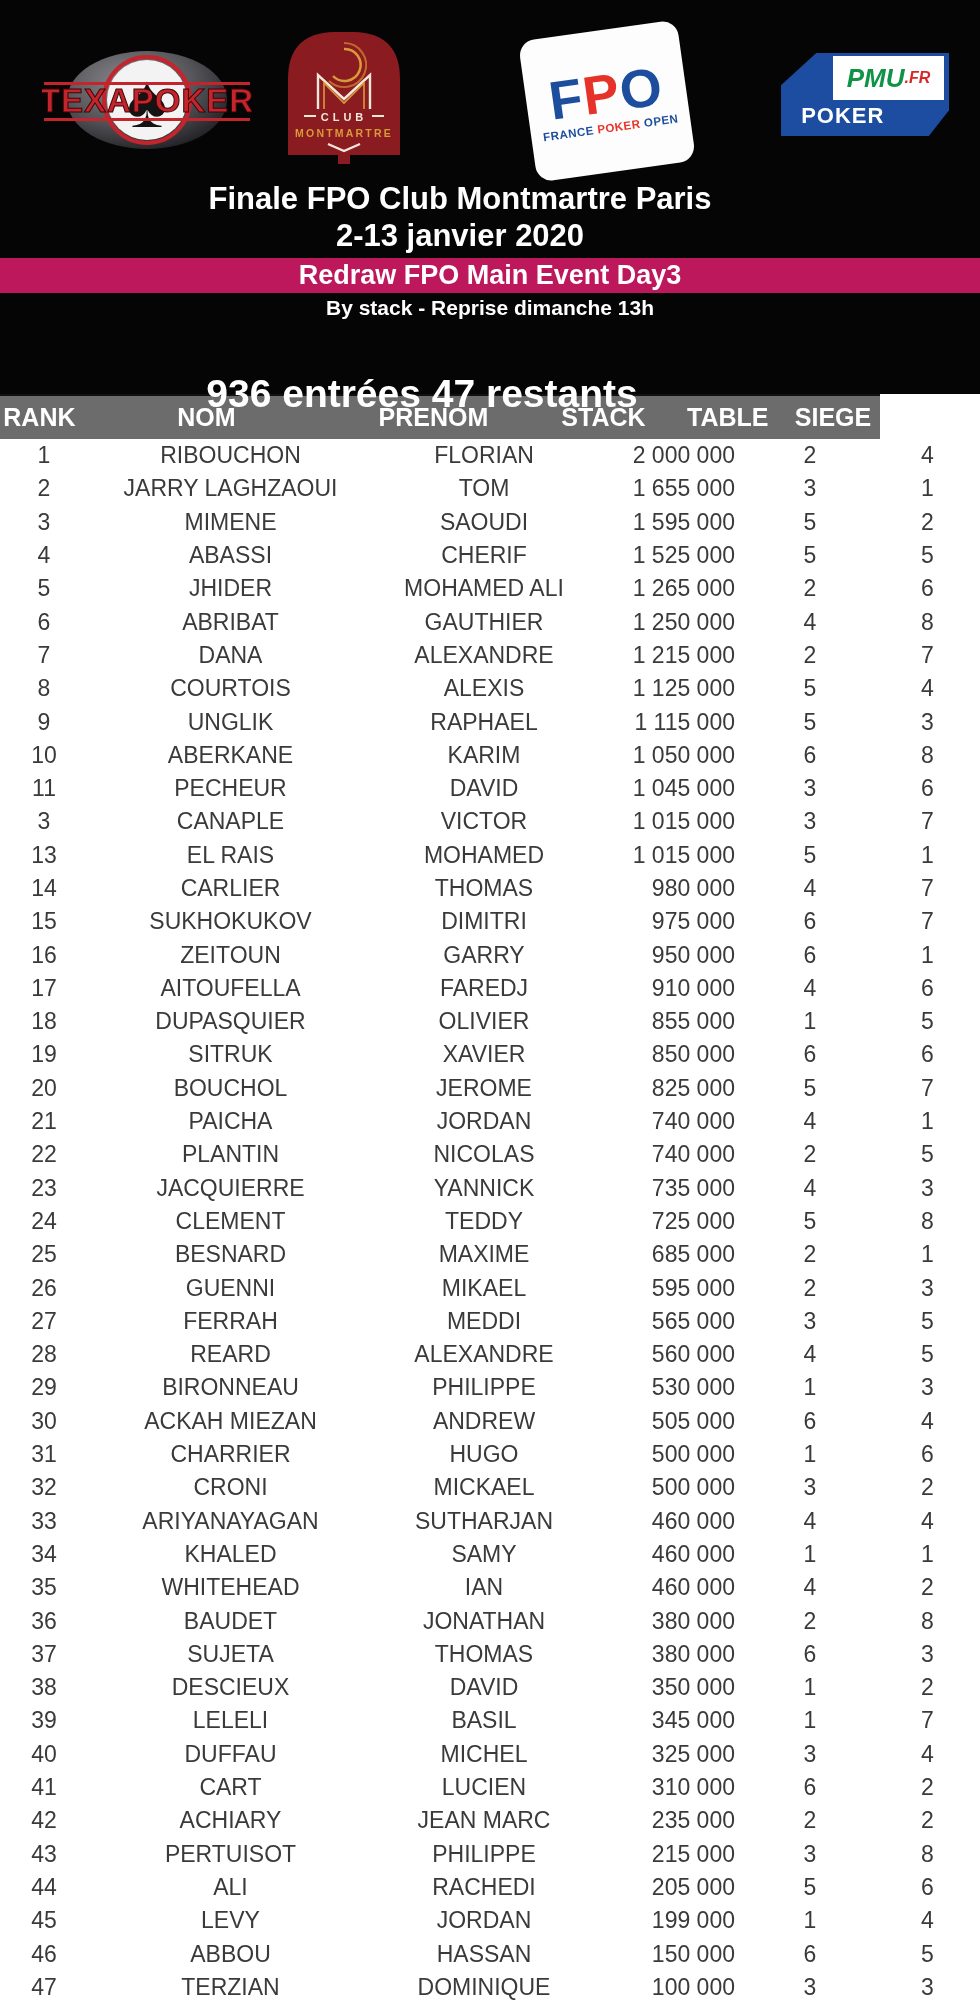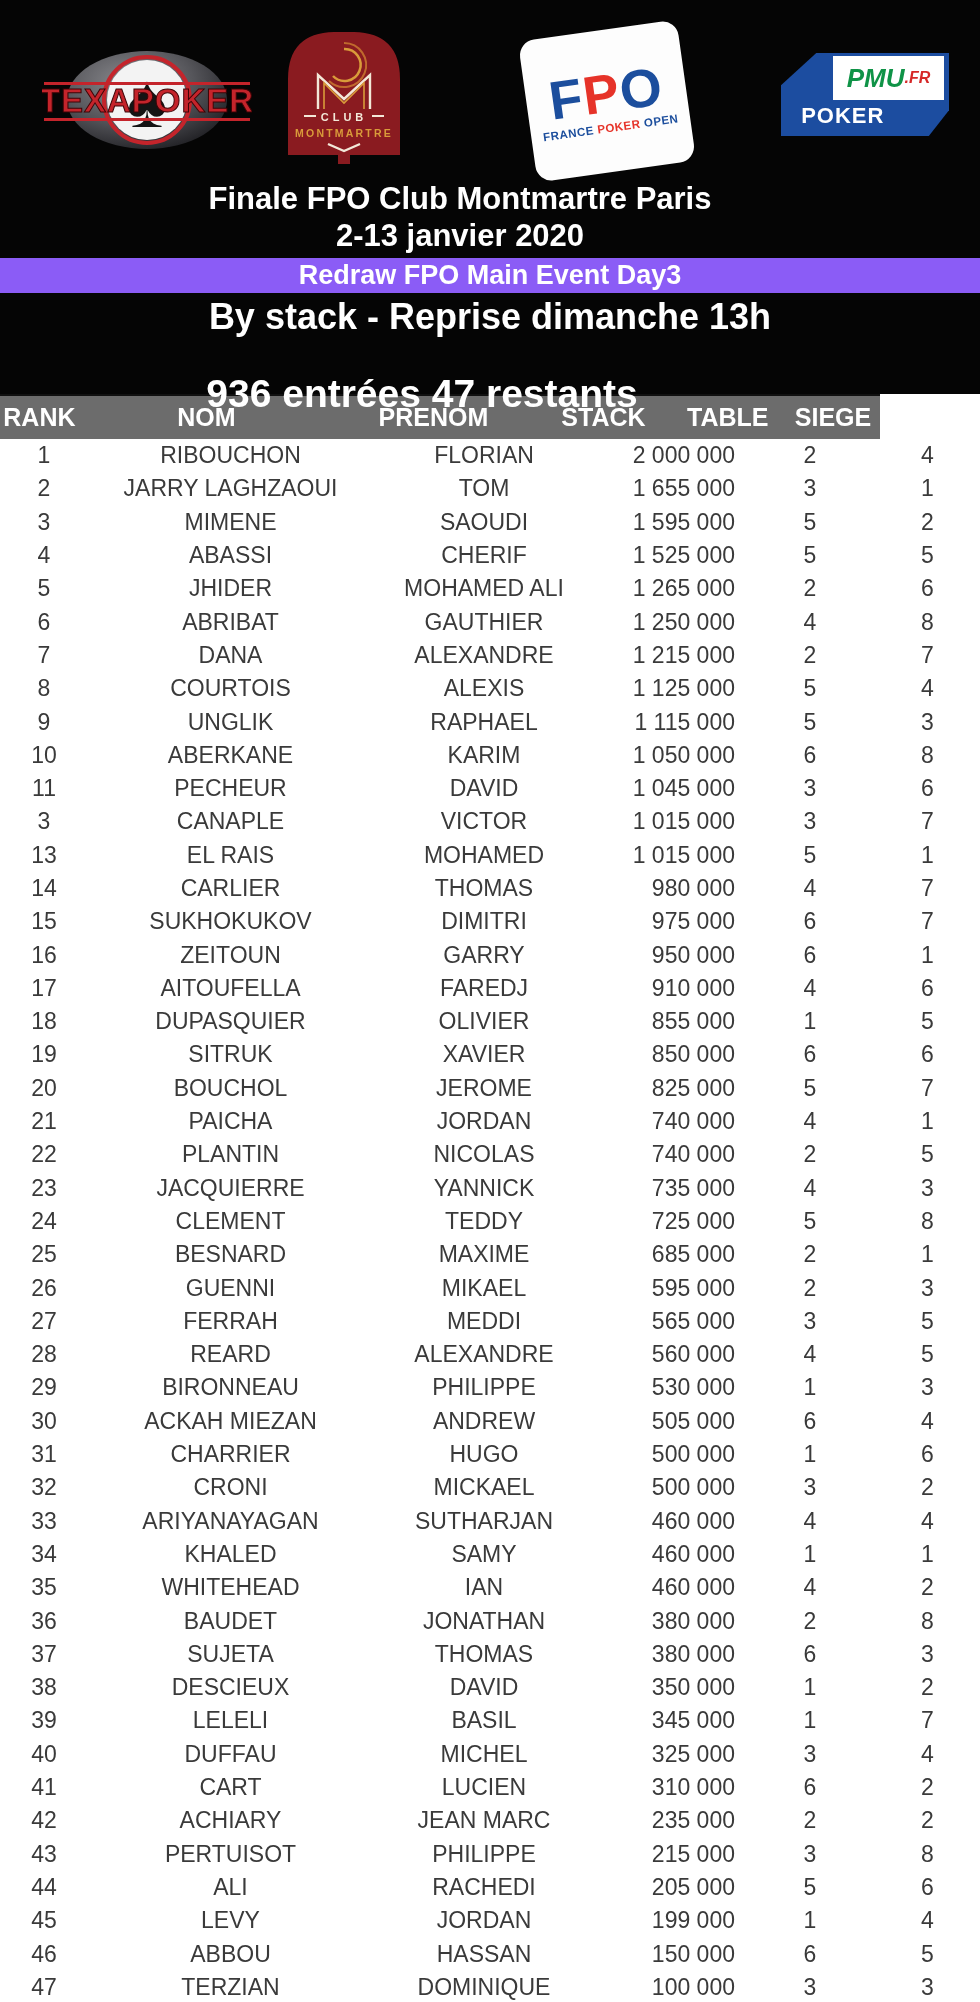--- a/index.html
+++ b/index.html
@@ -30,24 +30,24 @@
   .pmu-white{position:absolute;left:31%;top:4%;width:66%;height:53%;background:#fff;
              display:flex;align-items:center;justify-content:center;}
   .pmu-brand{color:#0f9347;font-style:italic;font-weight:900;font-size:26px;line-height:1;}
   .pmu-fr{color:#d62828;font-style:italic;font-weight:900;font-size:16px;}
   .pmu-poker{position:absolute;left:12%;top:60%;color:#fff;font-weight:700;font-size:22px;letter-spacing:1px;}
 
   .title-line{left:0;width:920px;text-align:center;color:#fff;font-weight:700;}
   .title1{top:181px;font-size:31px;}
   .title2{top:218px;font-size:31px;}
 
-  .green-banner{left:0;top:258px;width:980px;height:35px;background:#8b5cf6;
+  .green-banner{left:0;top:258px;width:980px;height:35px;background:#be185d;
                 display:flex;align-items:center;justify-content:center;
                 color:#fff;font-weight:700;font-size:27px;}
-  .sub-banner{left:0;top:296px;width:980px;text-align:center;color:#fff;font-weight:700;font-size:36px;}
+  .sub-banner{left:0;top:296px;width:980px;text-align:center;color:#fff;font-weight:700;font-size:21px;}
   .entries-line{left:16px;top:340px;width:812px;text-align:center;color:#fff;font-weight:700;font-size:39px;margin-top:32px;}
 
   
   .thead{display:flex;width:880px;height:43px;background:#6c6c6c;color:#fff;
          font-weight:700;font-size:25px;align-items:center;border-top:2px solid #111;}
   .tbody{width:980px;}
   .trow{display:flex;width:980px;height:33.3px;align-items:center;color:#3a3a3a;font-size:23px;}
   .cell{overflow:hidden;white-space:nowrap;}
   .c-rank {width:88px;text-align:center;}
   .c-nom  {width:285px;text-align:center;}

